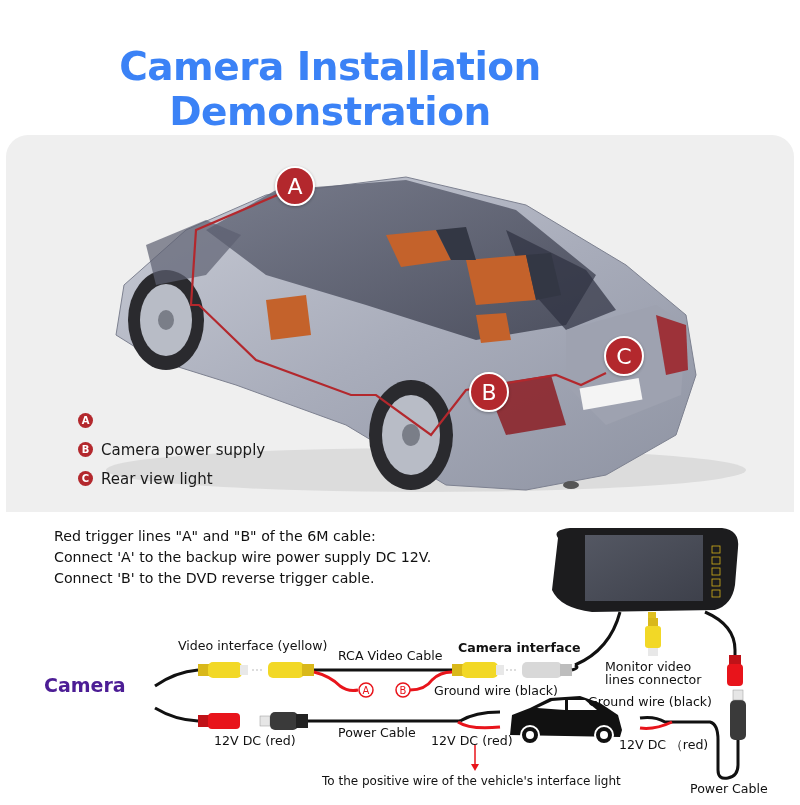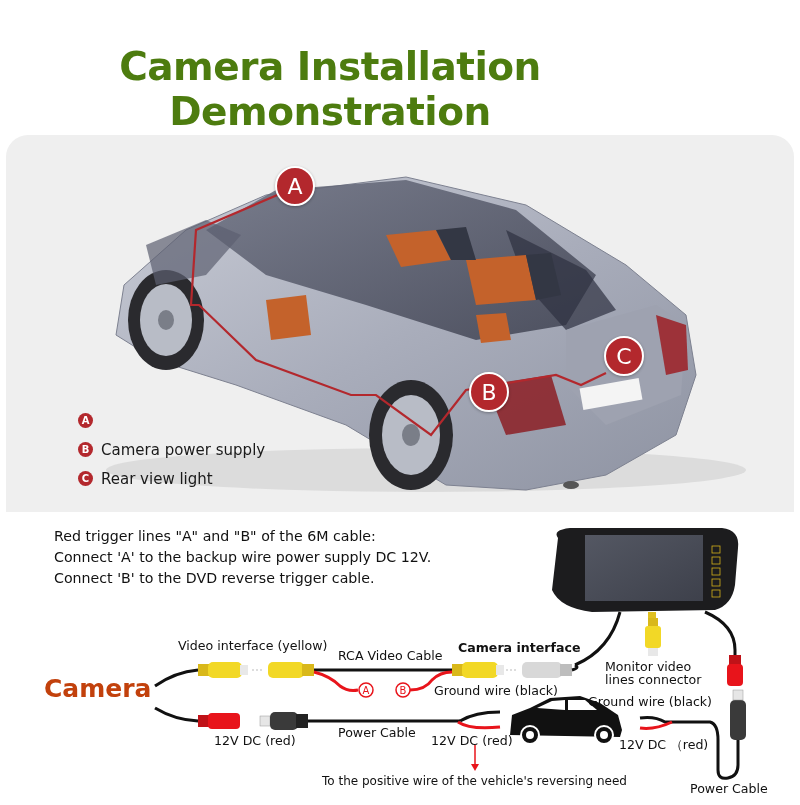--- a/index.html
+++ b/index.html
@@ -2,21 +2,21 @@
 <html><head>
   <meta charset="utf-8">
   <style>
     * { box-sizing: border-box; margin: 0; padding: 0; }
     html, body { width: 800px; height: 805px; background: #ffffff; overflow: hidden; }
     body { position: relative; font-family: "DejaVu Sans", "Liberation Sans", sans-serif; color: #111; }
 
     .title {
       position: absolute; left: 0; top: 44px; width: 660px; text-align: center;
       font-family: "DejaVu Sans", sans-serif; font-weight: bold; font-size: 39px;
-      color: #4d7c0f; letter-spacing: -0.5px;
+      color: #3b82f6; letter-spacing: -0.5px;
     }
 
     .panel {
       position: absolute; left: 6px; top: 135px; width: 788px; height: 377px;
       background: #efefef; border-radius: 22px 22px 0 0;
     }
     .car-svg { position: absolute; left: 0; top: 0; }
 
     .legend { position: absolute; left: 78px; top: 406px; }
     .legend-item { display: flex; align-items: center; height: 29px; font-size: 15px; color: #1a1a1a; }
@@ -31,21 +31,21 @@
       background: #b3282d; border: 2px solid #ffffff; color: #fff;
       font-size: 22px; display: flex; align-items: center; justify-content: center;
       box-shadow: 0 1px 3px rgba(0,0,0,0.3);
     }
 
     .tip { position: absolute; left: 22px; top: 526px; font-size: 14.2px; line-height: 21px; color: #111; }
     .tip .indent { padding-left: 32px; }
 
     .diagram { position: absolute; left: 0; top: 0; }
     .lbl { position: absolute; font-size: 12.6px; color: #111; white-space: nowrap; }
-    .camera-label { position: absolute; left: 44px; top: 674px; font-size: 25px; font-weight: bold; color: #c2410c; }
+    .camera-label { position: absolute; left: 44px; top: 674px; font-size: 19px; font-weight: bold; color: #4c1d95; }
   </style>
 </head>
 <body>
 
 <div class="title">Camera Installation Demonstration</div>
 
 <div class="panel">
   <svg class="car-svg" width="788" height="377" viewBox="0 0 788 377">
     <defs>
       <linearGradient id="body" x1="0" y1="0" x2="1" y2="1">
@@ -216,13 +216,13 @@
   <div>Monitor video</div>
   <div>lines connector</div>
 </div>
 <div class="lbl" style="left:434px; top:683px;">Ground wire (black)</div>
 <div class="lbl" style="left:588px; top:694px;">Ground wire (black)</div>
 <div class="lbl" style="left:214px; top:733px;">12V DC (red)</div>
 <div class="lbl" style="left:338px; top:725px;">Power Cable</div>
 <div class="lbl" style="left:431px; top:733px;">12V DC (red)</div>
 <div class="lbl" style="left:619px; top:737px;">12V DC （red)</div>
 <div class="lbl" style="left:690px; top:781px;">Power Cable</div>
-<div class="lbl" style="left:322px; top:774px; font-size:12px;">To the positive wire of the vehicle's reversing need</div>
+<div class="lbl" style="left:322px; top:774px; font-size:12px;">To the positive wire of the vehicle's interface light</div>
 
 </body></html>

